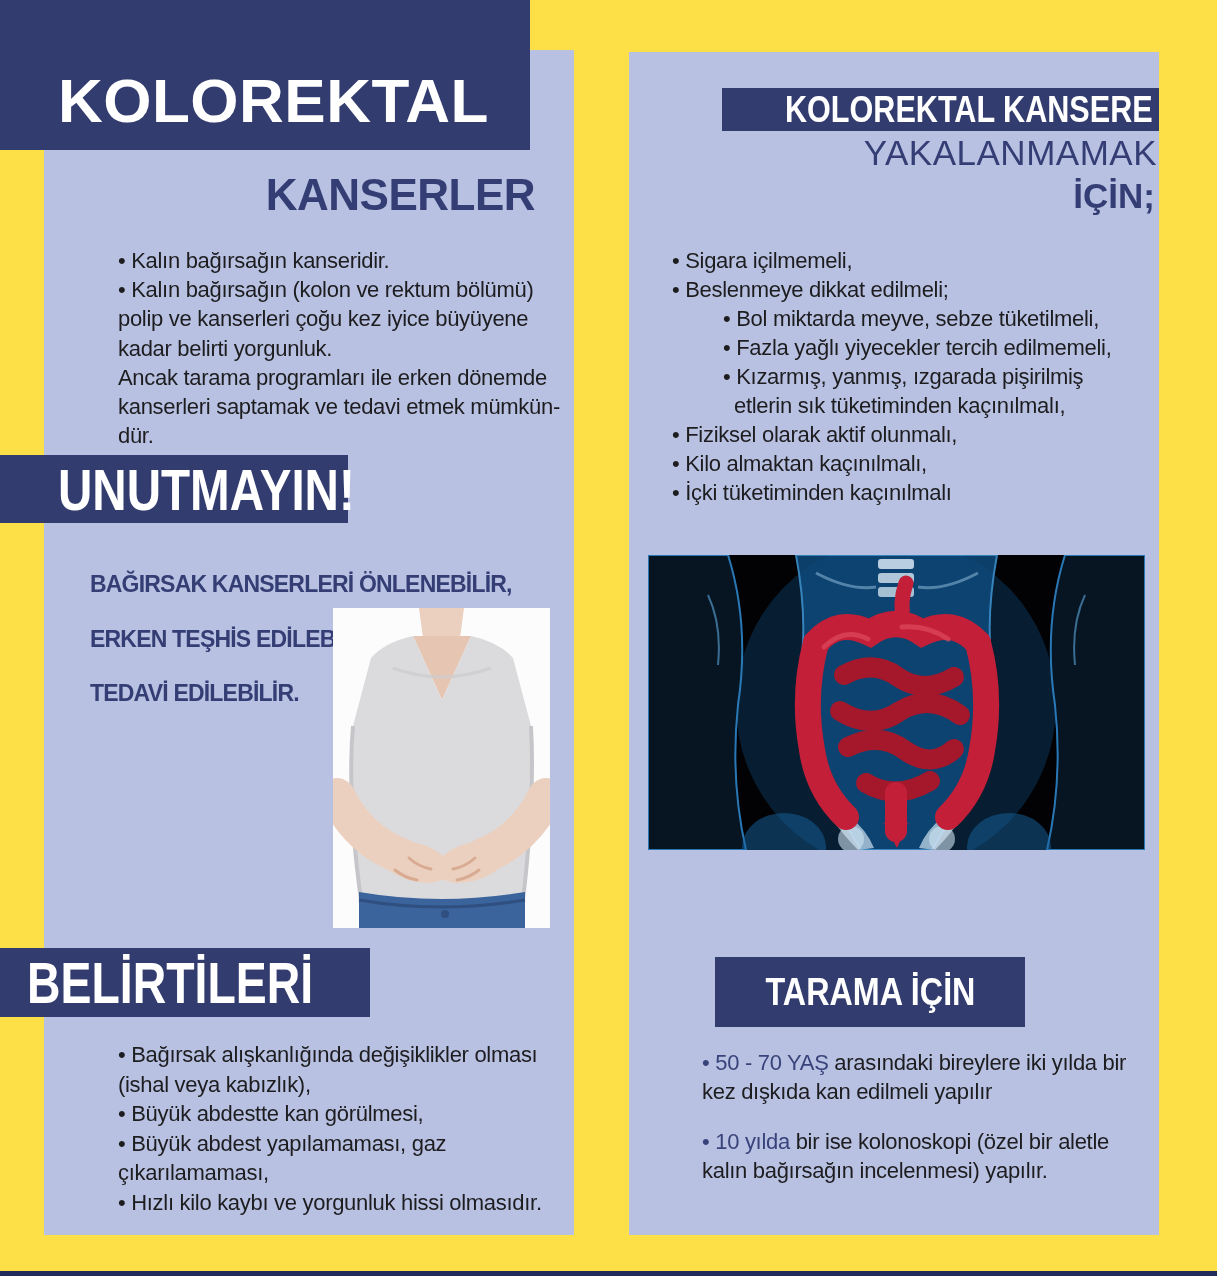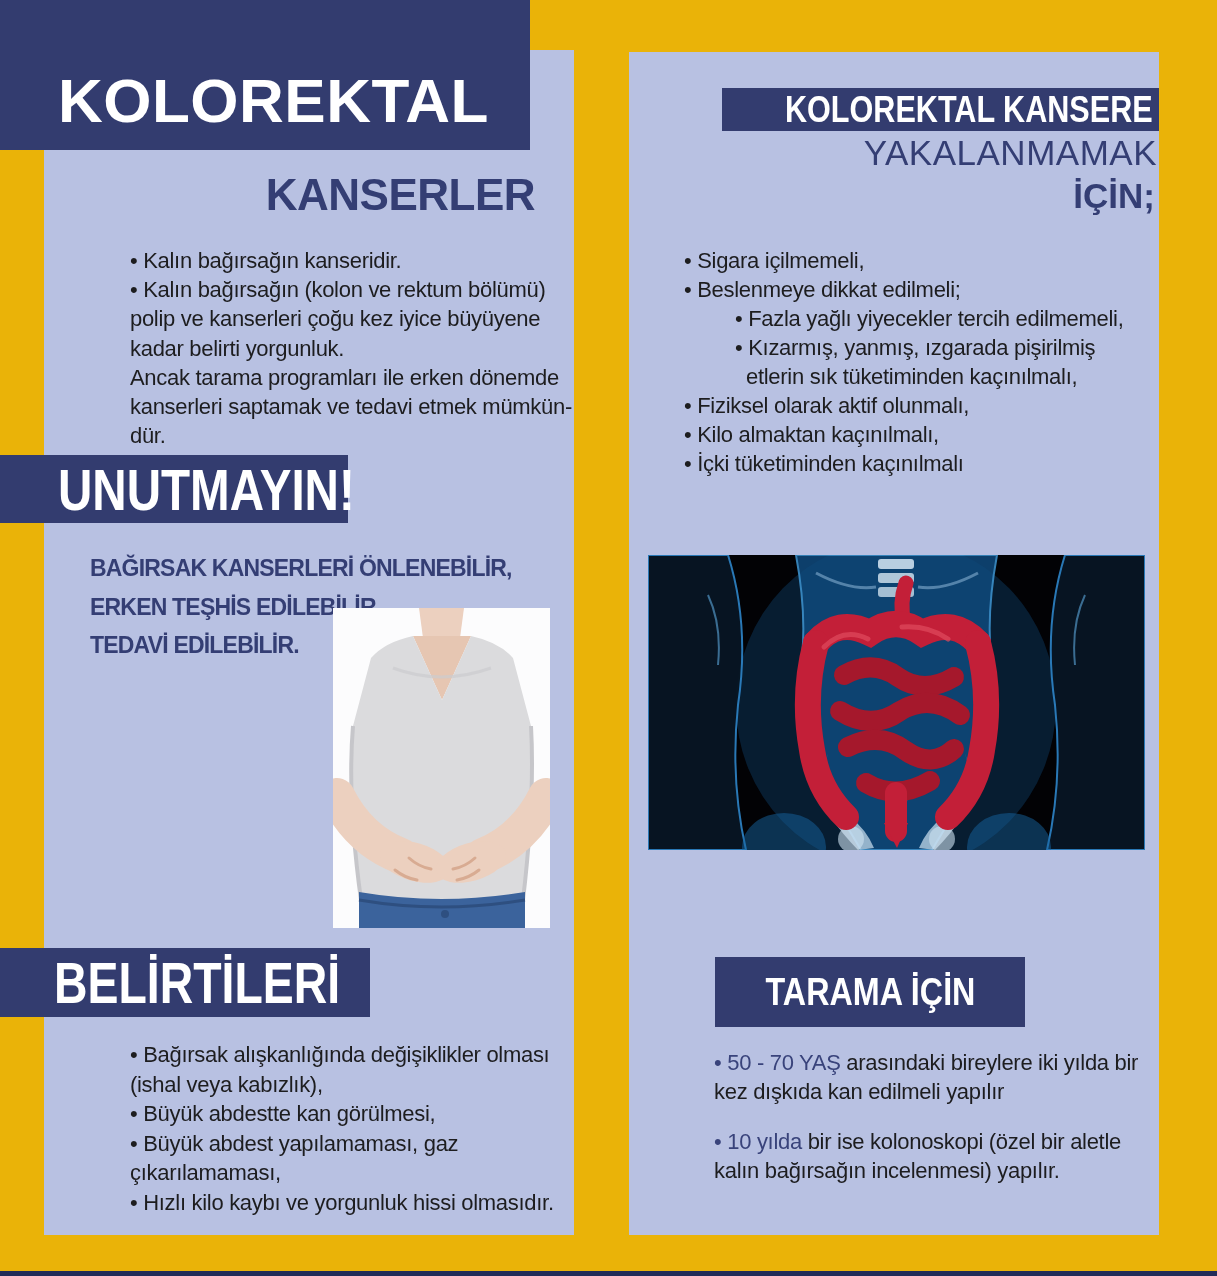--- a/index.html
+++ b/index.html
@@ -1,44 +1,44 @@
 <!DOCTYPE html>
 <html lang="tr"><head>
 <meta charset="utf-8">
 <style>
   html,body{margin:0;padding:0;}
   body{background:#333c6f;font-family:"Liberation Sans",sans-serif;}
-  .canvas{position:relative;width:1217px;height:1276px;background:#eab308;overflow:hidden;}
+  .canvas{position:relative;width:1217px;height:1276px;background:#fde047;overflow:hidden;}
   .panel{position:absolute;background:#b8c1e2;}
   .panel-left{left:44px;top:50px;width:530px;height:1185px;}
   .panel-right{left:629px;top:52px;width:530px;height:1183px;}
 
   .band{position:absolute;background:#333c6f;display:flex;align-items:center;color:#fff;font-weight:bold;}
   .band span{display:inline-block;white-space:nowrap;}
 
   .band-kolorektal{left:0;top:0;width:530px;height:150px;align-items:flex-end;padding:0 0 14px 58px;box-sizing:border-box;font-size:62px;letter-spacing:.5px;}
   .kanserler{position:absolute;top:170px;right:682px;font-size:44px;font-weight:bold;color:#343e74;letter-spacing:-.5px;white-space:nowrap;}
 
-  .textblock{position:absolute;color:#1d1d1f;font-size:22px;letter-spacing:-.3px;margin-left:12px;}
+  .textblock{position:absolute;color:#1d1d1f;font-size:22px;letter-spacing:-.3px;}
   .textblock .line{white-space:nowrap;}
   .about{left:118px;top:246px;line-height:29.2px;}
   .symptoms{left:118px;top:1040px;line-height:29.5px;}
 
   .band-unutmayin{left:0;top:455px;width:348px;height:68px;padding-left:58px;box-sizing:border-box;font-size:58px;}
   .scale82{transform:scaleX(.82);transform-origin:left center;}
   .scale80{transform:scaleX(.80);transform-origin:left center;}
   .scale85R{transform:scaleX(.85);transform-origin:right center;}
   .scale85C{transform:scaleX(.85);transform-origin:center center;}
 
   .statement{position:absolute;left:90px;top:549px;font-size:23px;font-weight:bold;color:#343e74;letter-spacing:-.8px;line-height:38.5px;}
-  .statement .line{white-space:nowrap;}
+  .statement .line{white-space:nowrap;margin-top:16px;}
 
   .photo-woman{position:absolute;left:333px;top:608px;width:217px;height:320px;}
 
-  .band-belirtileri{left:0;top:948px;width:370px;height:69px;padding-left:54px;box-sizing:border-box;font-size:58px;}
+  .band-belirtileri{left:0;top:948px;width:370px;height:69px;padding-left:27px;box-sizing:border-box;font-size:58px;}
 
   .band-kansere{left:722px;top:88px;width:437px;height:43px;justify-content:flex-end;padding-right:6px;box-sizing:border-box;font-size:36px;text-align:center;}
   .yakalanmamak{position:absolute;top:133px;right:60px;font-size:35px;font-weight:400;color:#343e74;letter-spacing:.5px;white-space:nowrap;}
   .icin{position:absolute;top:176px;right:62px;font-size:35px;font-weight:bold;color:#343e74;white-space:nowrap;}
 
   .prevention{left:672px;top:246px;line-height:29px;}
   .prevention .ind1{padding-left:51px;}
   .prevention .ind2{padding-left:62px;}
 
   .xray{position:absolute;left:648px;top:555px;width:497px;height:295px;}
@@ -117,20 +117,21 @@
 
   <div class="band band-kansere">
     <span class="scale85R">KOLOREKTAL KANSERE</span>
   </div>
   <div class="yakalanmamak">YAKALANMAMAK</div>
   <div class="icin">İÇİN;</div>
 
   <div class="textblock prevention">
     <div class="line">• Sigara içilmemeli,</div>
     <div class="line">• Beslenmeye dikkat edilmeli;</div>
+    <div class="line ind1">• Bol miktarda meyve, sebze tüketilmeli,</div>
     <div class="line ind1">• Fazla yağlı yiyecekler tercih edilmemeli,</div>
     <div class="line ind1">• Kızarmış, yanmış, ızgarada pişirilmiş</div>
     <div class="line ind2">etlerin sık tüketiminden kaçınılmalı,</div>
     <div class="line">• Fiziksel olarak aktif olunmalı,</div>
     <div class="line">• Kilo almaktan kaçınılmalı,</div>
     <div class="line">• İçki tüketiminden kaçınılmalı</div>
   </div>
 
   <svg class="xray" viewBox="0 0 497 295" xmlns="http://www.w3.org/2000/svg">
     <rect width="497" height="295" fill="#020205"></rect>

